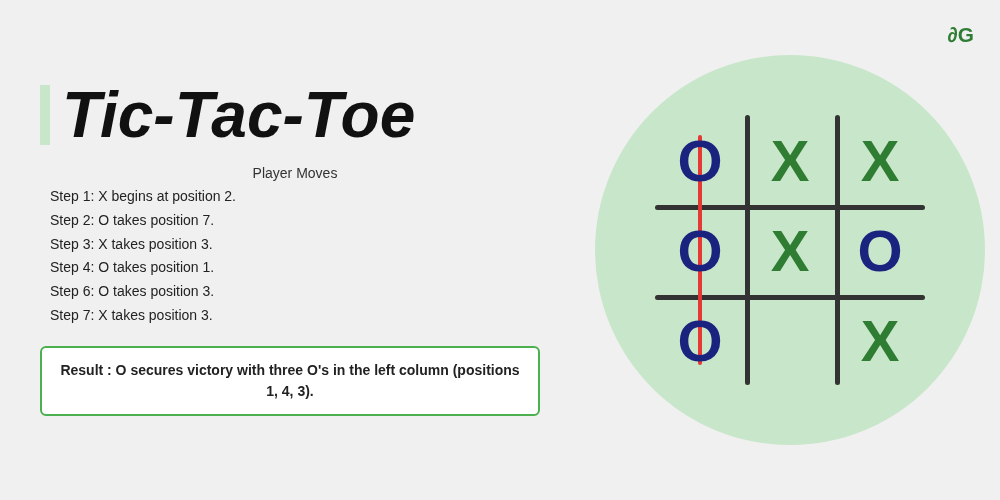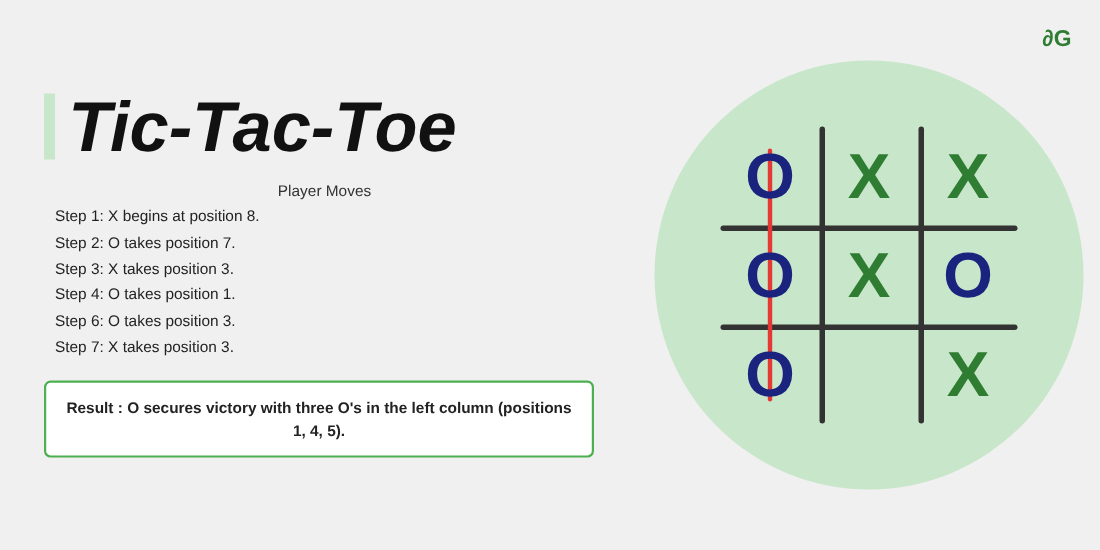--- a/index.html
+++ b/index.html
@@ -214,30 +214,30 @@
   <div class="left-panel">
 
     <div class="title-wrapper">
       <div class="title-accent"></div>
       <h1 class="title">Tic-Tac-Toe</h1>
     </div>
 
     <div class="moves-section">
       <p class="moves-header">Player Moves</p>
       <ul class="moves-list">
-      <li>Step 1: X begins at position 8.</li>
+      <li>Step 1: X begins at position 2.</li>
           <li>Step 2: O takes position 7.</li>
           <li>Step 3: X takes position 3.</li>
           <li>Step 4: O takes position 1.</li>
           <li>Step 6: O takes position 3.</li>
           <li>Step 7: X takes position 3.</li>
         </ul>
     </div>
 
-    <div class="result-box">Result : O secures victory with three O's in the left column (positions 1, 4, 5).</div>
+    <div class="result-box">Result : O secures victory with three O's in the left column (positions 1, 4, 3).</div>
   </div>
 
   <div class="right-panel">
     <div class="circle-bg">
       <div class="board">
 
         <div class="grid-line vline1"></div>
         <div class="grid-line vline2"></div>
         <div class="grid-line hline1"></div>
         <div class="grid-line hline2"></div>

